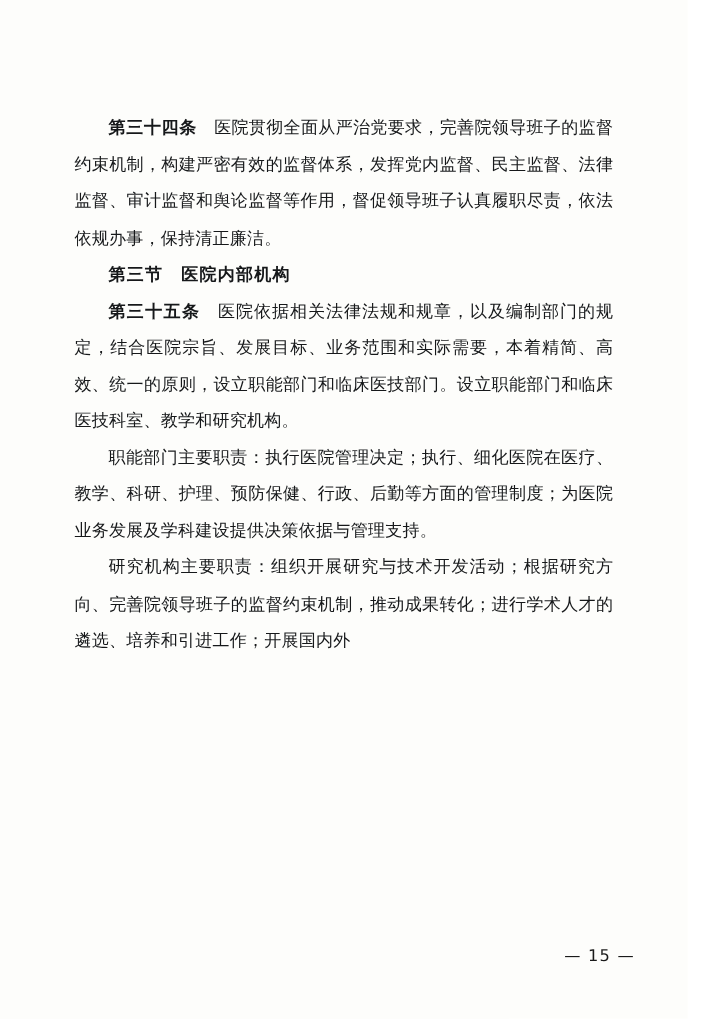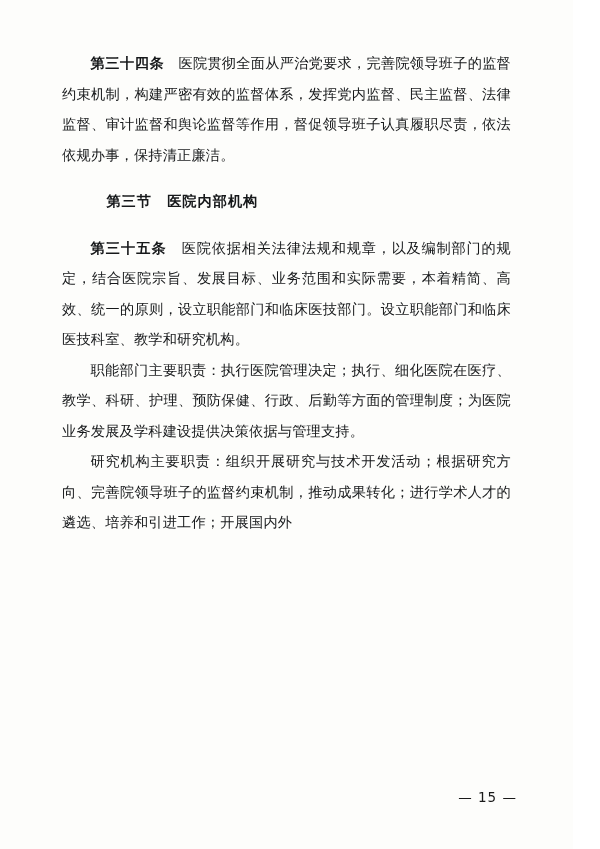--- a/index.html
+++ b/index.html
@@ -12,53 +12,53 @@
     background: #ffffff;
     font-family: "DejaVu Sans", sans-serif;
     color: #1a1a1a;
   }
   .page {
     position: relative;
     width: 573px;
     height: 849px;
     background: #fdfdfb;
     box-sizing: border-box;
-    padding: 48px 62px 40px 62px;
+    padding: 92px 62px 40px 62px;
     overflow: hidden;
   }
   .body-text {
     font-size: 14.2px;
     line-height: 30.5px;
     text-align: justify;
     text-justify: inter-ideograph;
     letter-spacing: 0.2px;
     color: #16181a;
   }
   .para {
     margin: 0;
     text-indent: 2em;
   }
   .section-heading {
-    margin: 16px;
+    margin: 0;
     text-indent: 2em;
     font-weight: 700;
     letter-spacing: 1px;
   }
   .art-label {
     font-weight: 700;
     letter-spacing: 0.5px;
   }
   .art-gap {
     display: inline-block;
     width: 1em;
   }
   .footer {
     position: absolute;
     left: 0;
-    right: 56px;
+    right: 44px;
     bottom: 44px;
     text-align: right;
     font-size: 13.5px;
     color: #1a1a1a;
     letter-spacing: 1px;
   }
 </style>
 </head>
 <body>
 

